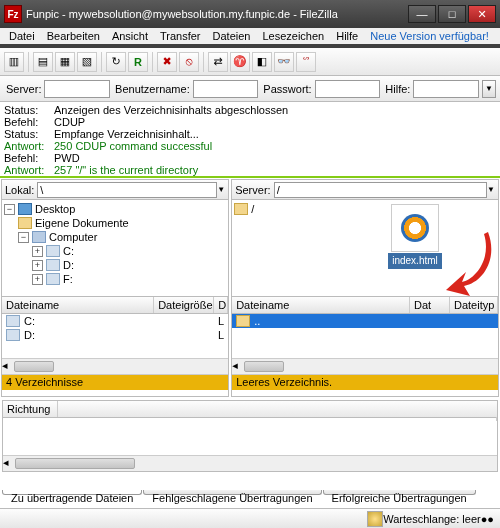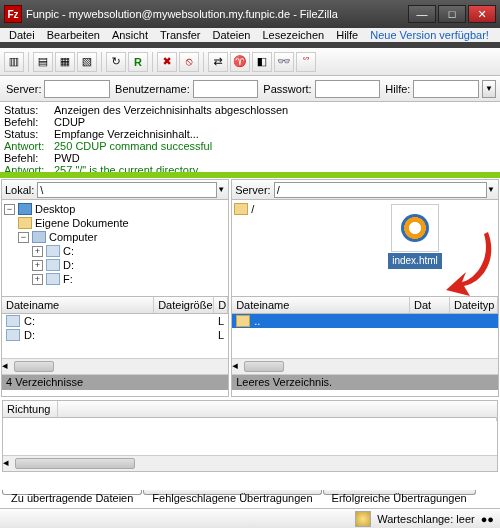--- a/index.html
+++ b/index.html
@@ -3,32 +3,32 @@
 <meta charset="utf-8">
 <style>
 * { box-sizing: border-box; margin: 0; padding: 0; font-family: "Segoe UI", Tahoma, sans-serif; font-size: 11px; }
 body { width: 500px; height: 528px; background: #fff; position: relative; overflow: hidden; }
 .titlebar { height: 28px; background: linear-gradient(#5a5a5a,#3a3a3a); color: #fff; display: flex; align-items: center; padding: 0 4px; }
 .titlebar-icon { width: 18px; height: 18px; background: #b00; color: #fff; font-weight: bold; font-size: 10px; display: flex; align-items: center; justify-content: center; margin-right: 4px; border:1px solid #600;}
 .titlebar-text { flex: 1; }
 .winbtns { display: flex; }
 .winbtn { width: 28px; height: 18px; background: linear-gradient(#666,#444); border: 1px solid #222; margin-left: 2px; display:flex; align-items:center; justify-content:center; color:#fff; font-size:11px;}
 .winbtn.close { background: linear-gradient(#d44,#a22); }
-.menubar { height: 20px; background: #f0f0f0; display: flex; align-items: center; padding: 0 4px; border-bottom: 6px solid #404040; gap:2px;}
+.menubar { height: 20px; background: #f0f0f0; display: flex; align-items: center; padding: 0 4px; border-bottom: 4px solid #404040; gap:2px;}
 .menuitem { padding: 2px 5px; cursor: default; }
 .menuitem.blue { color: #1560c0; }
 .toolbar { height: 28px; background: linear-gradient(#fdfdfd,#e8e8e8); border-bottom: 1px solid #bbb; display: flex; align-items: center; padding: 0 4px; gap:2px;}
 .tbtn { width: 20px; height: 20px; border: 1px solid #ccc; background: linear-gradient(#fff,#e8e8e8); display:flex; align-items:center; justify-content:center; font-size:11px; }
 .tbsep { width:1px; height:20px; background:#ccc; margin:0 2px;}
 .quickconnect { height: 26px; background: linear-gradient(#fdfdfd,#e8e8e8); display: flex; align-items: center; padding: 2px 4px; border-bottom: 1px solid #bbb; gap:3px;}
 .qc-label { margin-left:2px;}
 .qc-input { flex:1; border:1px solid #999; height:18px; padding:0 2px; background:#fff; min-width:30px;}
 .port-input{width:20px;}
 .qc-btn { width:14px; height:18px; border:1px solid #999; background:linear-gradient(#fff,#ddd); display:flex;align-items:center;justify-content:center;}
-.log { height: 76px; border-bottom: 6px solid #84cc16; overflow: hidden; padding: 2px 4px; background:#fff; line-height:12px;}
+.log { height: 76px; border-bottom: 2px solid #84cc16; overflow: hidden; padding: 2px 4px; background:#fff; line-height:12px;}
 .logline { white-space: nowrap; }
 .logline.green { color: #0a7a0a; }
 .log-label{display:inline-block; width:50px;}
 .panes { display: flex; height: 220px; }
 .pane { display:flex; flex-direction:column; border:1px solid #bbb; margin:1px; }
 .pane.left{ width:46%; } .pane.right{ width:54%; }
 .pathbar { height:20px; display:flex; align-items:center; background:linear-gradient(#fdfdfd,#e8e8e8); border-bottom:1px solid #bbb; padding:0 3px;}
 .pathbar input { flex:1; border:1px solid #999; height:16px; padding:0 2px; background:#fff;}
 .tree { flex:1; background:#fff; overflow:hidden; padding:2px; line-height:14px;}
 .tree-row{ display:flex; align-items:center; gap:3px; }
@@ -38,28 +38,28 @@
 .drive-icon{ background:#d3e0ee; border-color:#8aa8c7;}
 .desk-icon{ background:#5a9bd5; border-color:#2f6aa1;}
 .listheader { height:18px; display:flex; background:linear-gradient(#fdfdfd,#e4e4e4); border-top:1px solid #bbb; border-bottom:1px solid #bbb;}
 .lh-col { padding:2px 4px; border-right:1px solid #ccc; overflow:hidden;}
 .filelist { flex:1; background:#fff; position:relative; overflow:hidden;}
 .flrow{ display:flex; align-items:center; padding:0 4px; height:14px;}
 .flrow.sel{ background:#1e73d8; color:#fff;}
 .empty-text{ text-align:center; color:#555; margin-top:18px;}
 .hscroll { height:16px; background:#efefef; border-top:1px solid #ccc; position:relative;}
 .hscroll .thumb{ position:absolute; top:2px; left:12px; width:40px; height:11px; background:linear-gradient(#e0e0e0,#c5c5c5); border:1px solid #aaa; border-radius:2px;}
-.statusline{ height:16px; border-top:1px solid #ccc; padding:1px 4px; background:#a3a3a3;}
+.statusline{ height:16px; border-top:1px solid #ccc; padding:1px 4px; background:#eab308;}
 .queueheader{ height:18px; display:flex; border:1px solid #bbb; margin:2px 2px 0 2px; background:linear-gradient(#fdfdfd,#e8e8e8);}
 .queuebody{ height:54px; border:1px solid #bbb; border-top:none; margin:0 2px 1px 2px; background:#fff; display:flex; flex-direction:column;}
 .queuebody .filler{flex:1;}
 .tabs{ height:20px; display:flex; padding:17px 2px;}
 .tab{ border:1px solid #999; border-top:none; background:linear-gradient(#f3f3f3,#e4e4e4); padding:2px 8px; margin-right:1px; border-bottom-left-radius:3px; border-bottom-right-radius:3px;}
 .tab.active{ background:#fff; font-weight:normal;}
-.bottomstatus{ height:20px; background:linear-gradient(#fdfdfd,#e6e6e6); border-top:1px solid #bbb; display:flex; align-items:center; padding:0 6px; gap:6px; position:absolute; bottom:0; left:0; right:0;}
+.bottomstatus{ height:20px; background:linear-gradient(#fdfdfd,#e6e6e6); border-top:1px solid #bbb; display:flex; align-items:center; padding:0 6px; position:absolute; bottom:0; left:0; right:0;}
 .status-icon{ width:16px;height:16px; border:1px solid #aaa; background:radial-gradient(circle,#ffe08a,#c9a637);}
 .file-preview{ position:absolute; top:4px; right:56px; width:54px; text-align:center;}
 .file-preview .thumb{ width:48px; height:48px; background:#fff; border:1px solid #ccc; margin:0 auto; display:flex; align-items:center; justify-content:center;}
 .file-preview .ff{ width:28px;height:28px; border-radius:50%; background:radial-gradient(circle,#fff 30%,#f39c12 31%,#f39c12 55%,#2e6db5 56%);}
 .file-preview-name{ background:#3b6ea5; color:#fff; font-size:10px; padding:1px 2px; margin-top:1px;}
 .arrow{ position:absolute; top:30px; right:6px; width:48px; height:70px; }
 .arrow svg{ width:100%; height:100%; }
 .dd{ font-size:8px;}
 .pb-label{margin-right:3px;}
 .spacer{flex:1;}

